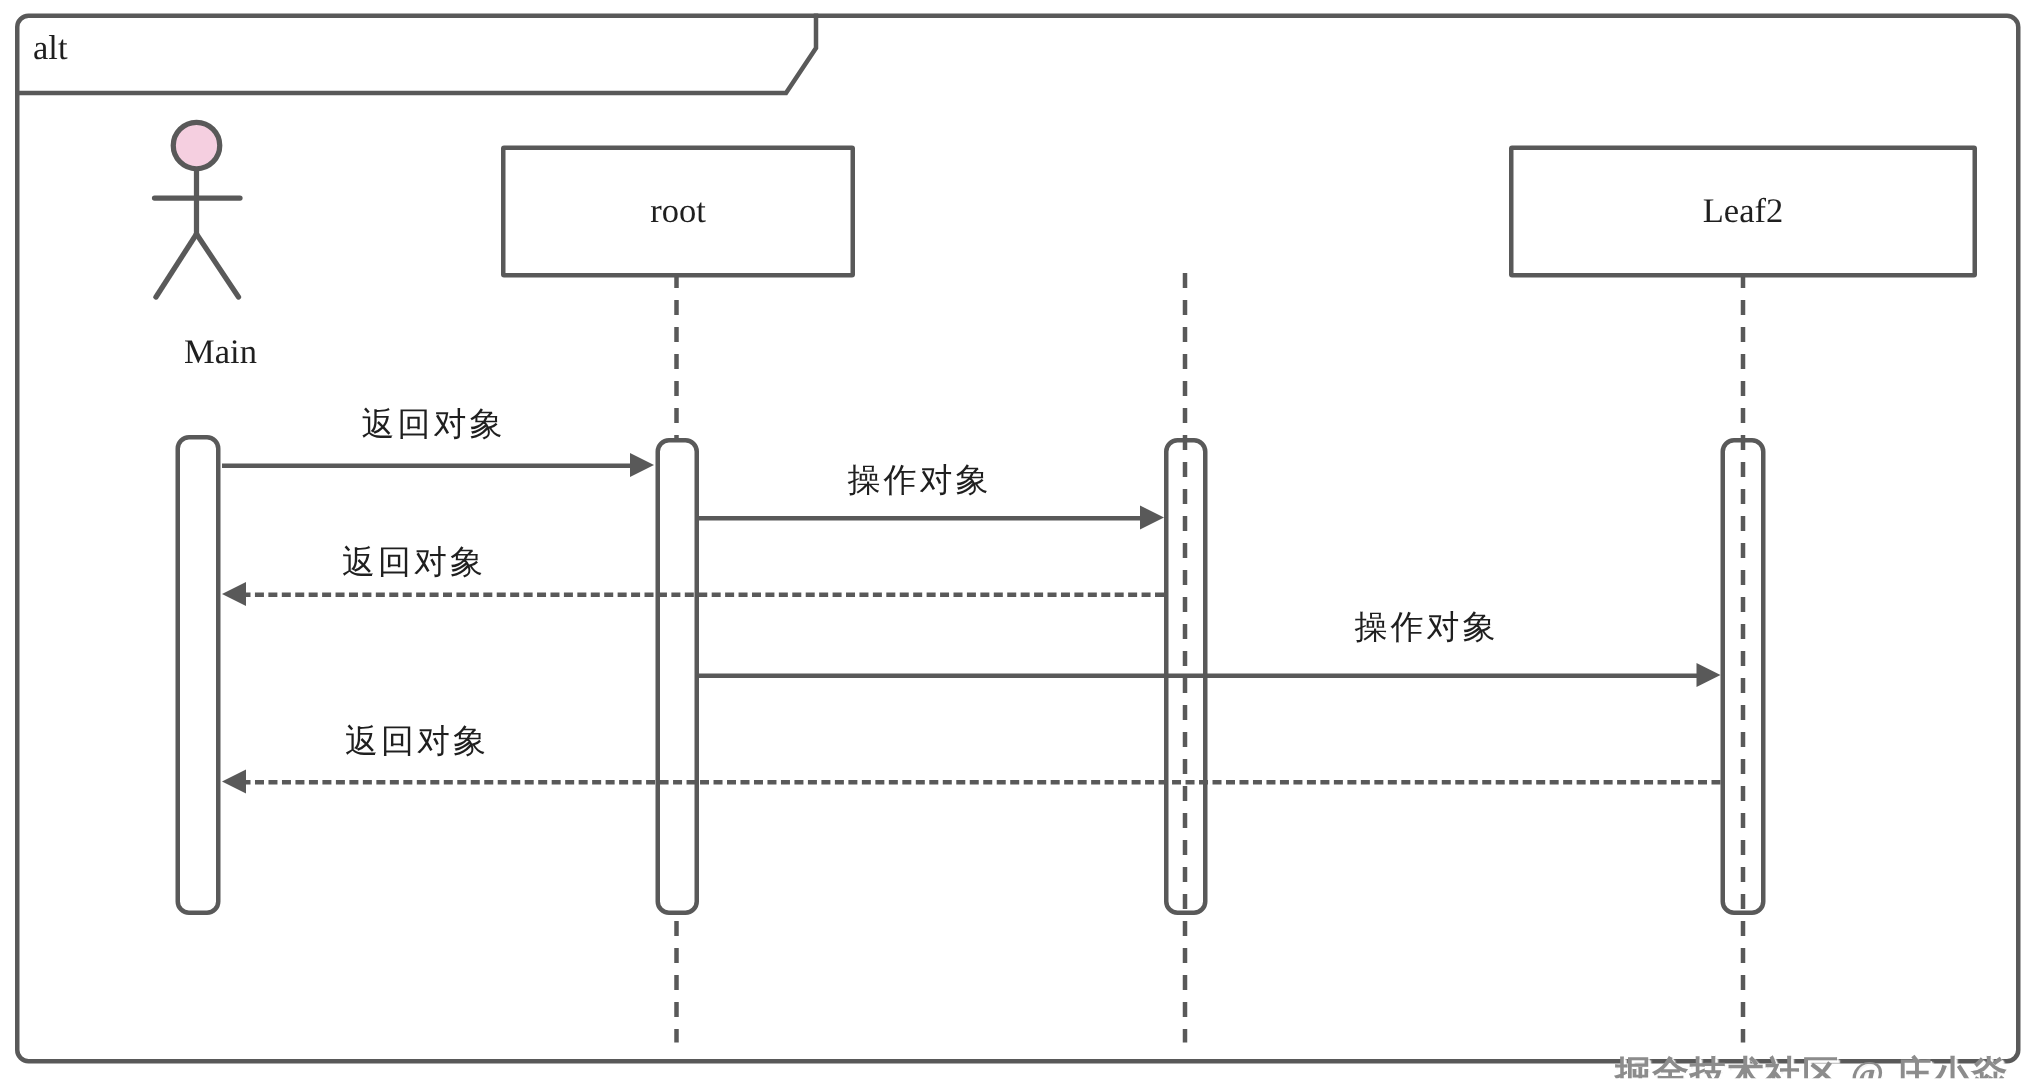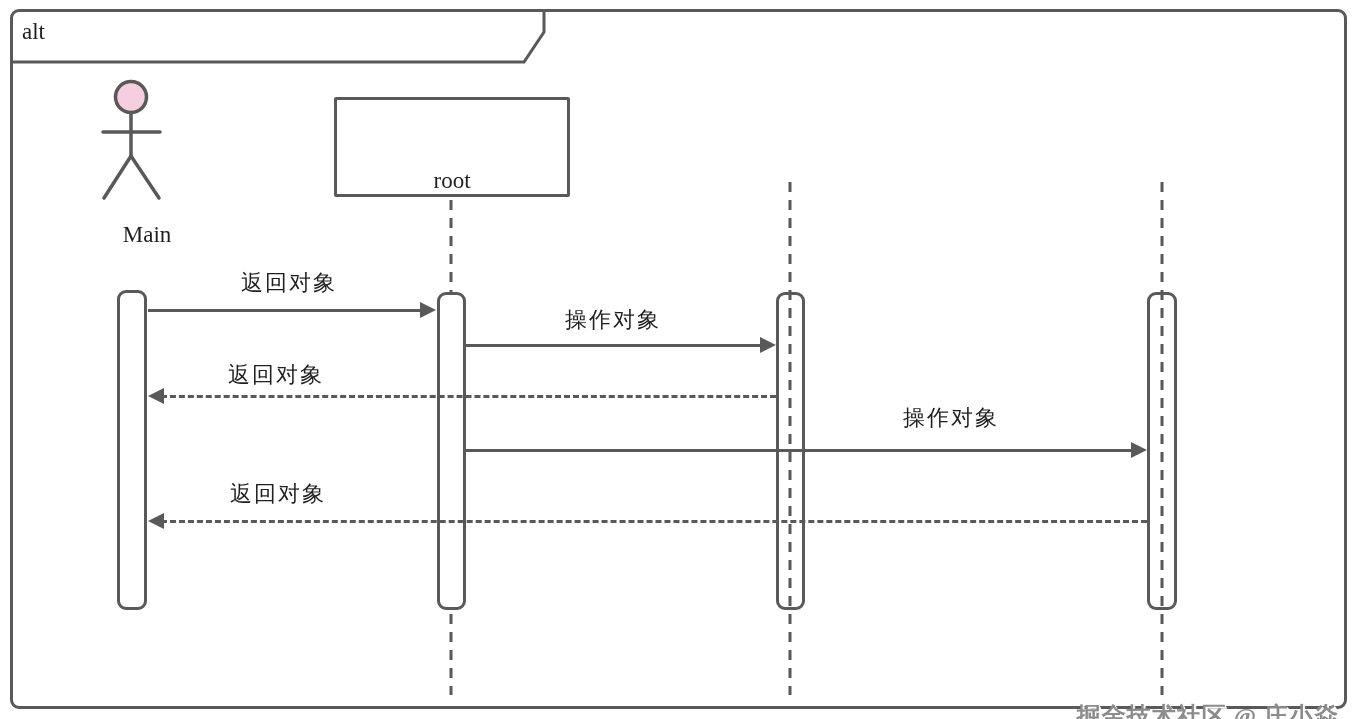--- a/index.html
+++ b/index.html
@@ -19,23 +19,23 @@
   .deco{position:absolute;left:0;top:0;width:1356px;height:719px;z-index:1;}
   .frame-label{
     position:absolute;left:22px;top:19px;z-index:4;
     font-size:23px;color:#1f1f1f;
   }
   .actor-name{
     position:absolute;left:131px;top:222px;transform:translateX(-50%);
     font-size:23px;color:#1f1f1f;z-index:4;white-space:nowrap;margin-left:16px;
   }
   .participant{
-    position:absolute;top:97px;height:100px;box-sizing:border-box;
+    position:absolute;top:97px;height:88px;box-sizing:border-box;
     border:3px solid #595959;background:#ffffff;border-radius:2px;
-    display:flex;align-items:flex-end;justify-content:center;
+    display:flex;align-items:center;justify-content:center;
     font-size:23px;color:#1f1f1f;z-index:2;
   }
   .p-root{left:334px;width:236px;}
   .p-leaf1{left:633px;width:315px;}
   .p-leaf2{left:1006px;width:312px;}
   .activation{
     position:absolute;box-sizing:border-box;
     border:3px solid #595959;border-radius:9px;z-index:2;
   }
   .act-filled{background:#ffffff;}
@@ -98,20 +98,23 @@
     </g>
   </svg>
 
   <div class="frame-label">alt</div>
 
   <div class="actor-name">Main</div>
 
   <div class="participant p-root">
     <span>root</span>
   </div>
+  <div class="participant p-leaf2">
+    <span>Leaf2</span>
+  </div>
 
   <div class="activation act-filled act-main"></div>
   <div class="activation act-filled act-root"></div>
   <div class="activation act-clear act-leaf1"></div>
   <div class="activation act-clear act-leaf2"></div>
 
   <div class="msg to-right m1">
     <div class="shaft"></div>
     <div class="head"></div>
   </div>

